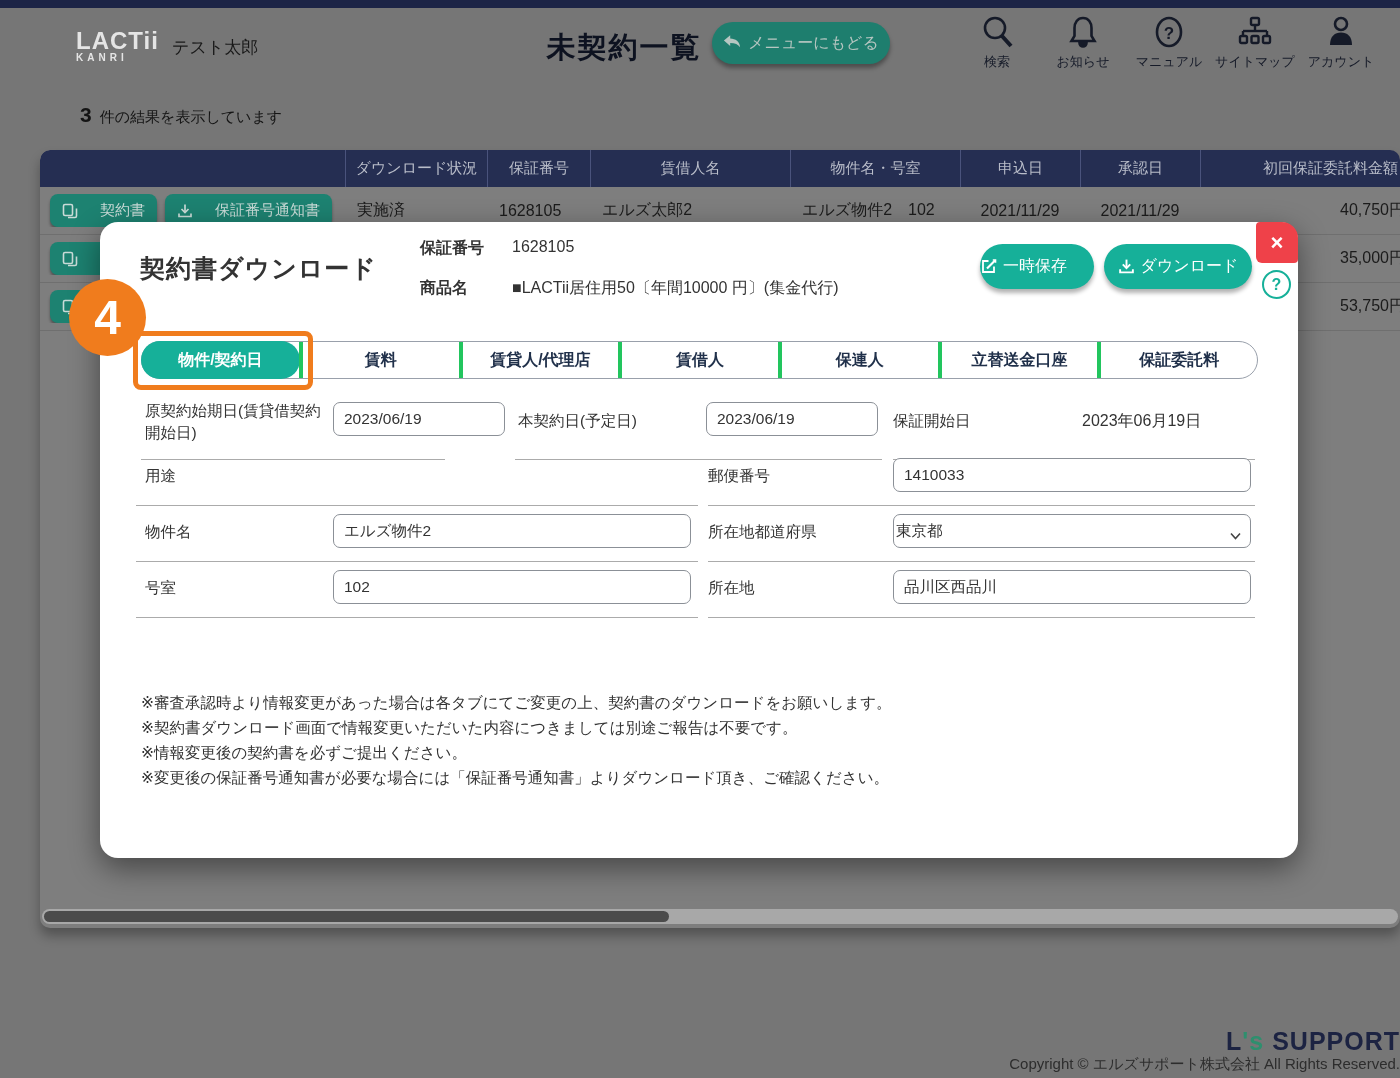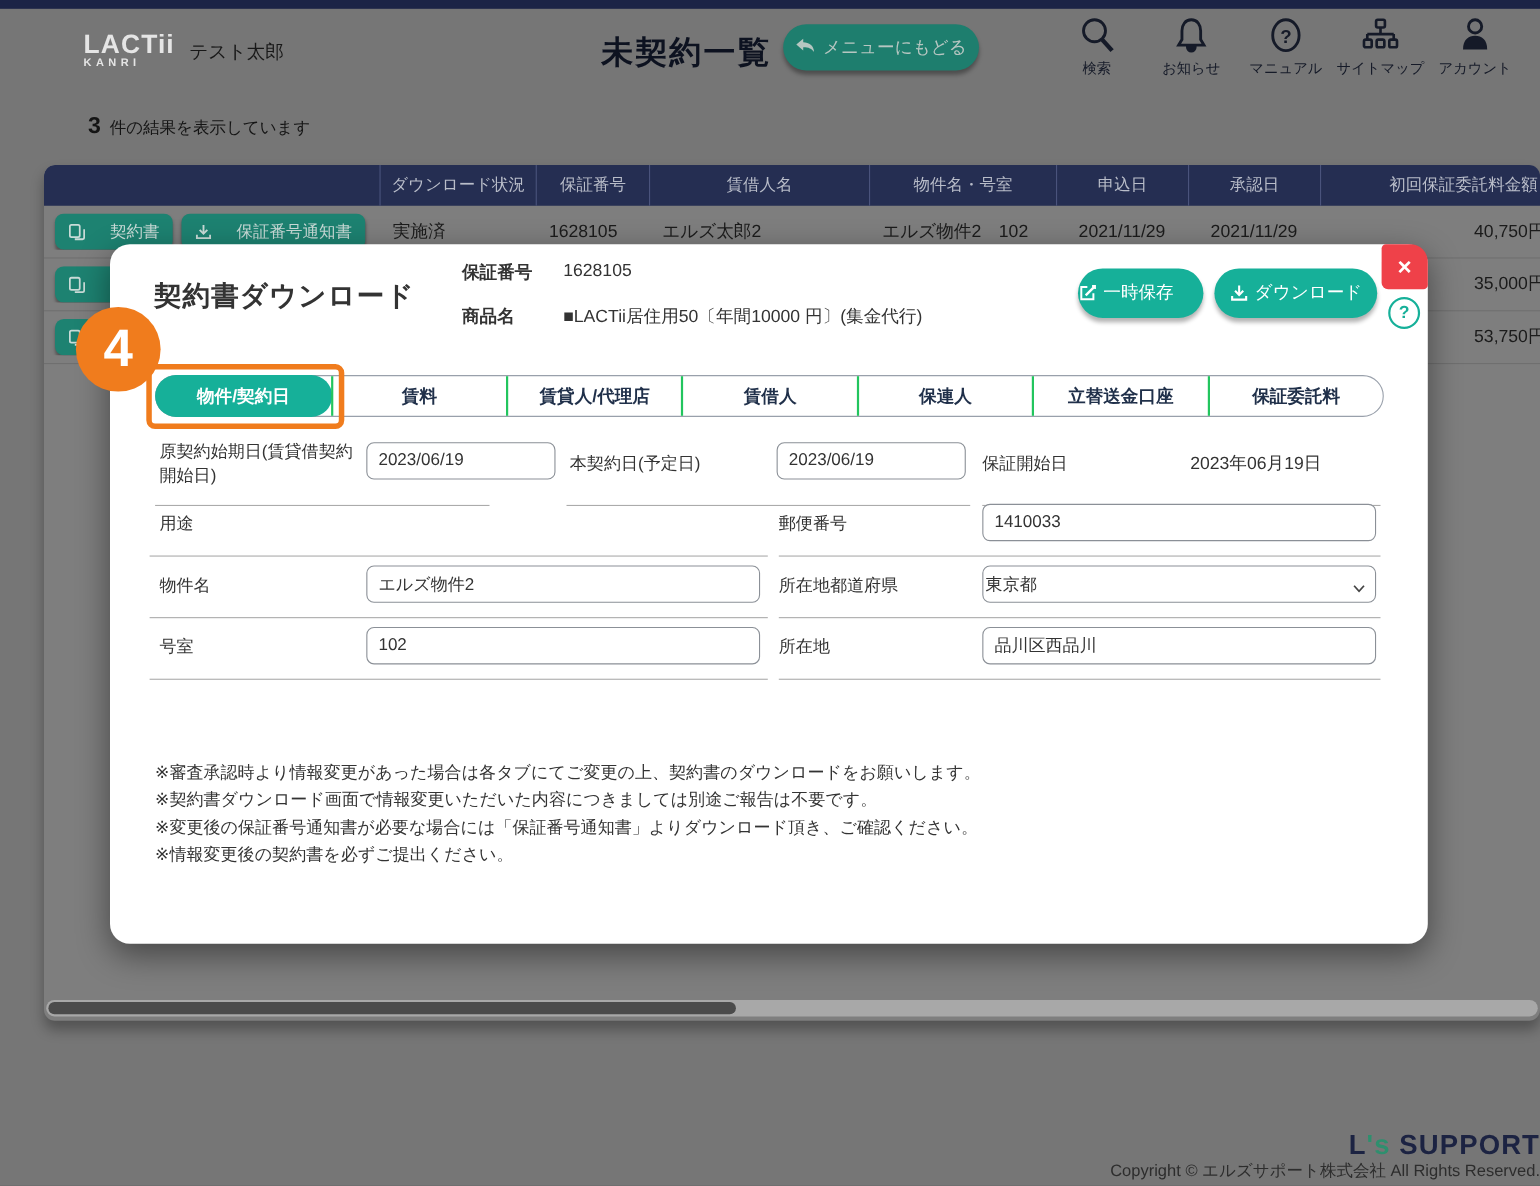--- a/index.html
+++ b/index.html
@@ -53,21 +53,21 @@
   .modal-title { position:absolute; left:40px; top:30px; font-size:25px; font-weight:bold; color:#333; letter-spacing:1px; }
   .info-label { position:absolute; font-size:16px; font-weight:bold; color:#333; }
   .info-value { position:absolute; font-size:16px; color:#333; }
   .save-btn { position:absolute; left:880px; top:22px; width:114px; height:45px; border:none; border-radius:23px; background:#16b099; color:#fff; font-size:16px; display:flex; align-items:center; justify-content:flex-start; gap:6px; box-shadow:0 4px 4px rgba(0,0,0,0.3); cursor:pointer; font-family:inherit; }
   .dl-btn { position:absolute; left:1004px; top:22px; width:148px; height:45px; border:none; border-radius:23px; background:#16b099; color:#fff; font-size:16px; display:flex; align-items:center; justify-content:center; gap:6px; box-shadow:0 4px 4px rgba(0,0,0,0.3); cursor:pointer; font-family:inherit; }
   .close-btn { position:absolute; left:1156px; top:0; width:42px; height:41px; border:none; background:#ef4149; color:#fff; font-size:22px; font-weight:bold; border-radius:4px 16px 4px 6px; cursor:pointer; line-height:38px; }
   .help-btn { position:absolute; left:1162px; top:48px; width:29px; height:29px; border:2px solid #16b099; border-radius:50%; background:#fff; color:#16b099; font-size:16px; font-weight:bold; display:flex; align-items:center; justify-content:center; cursor:pointer; }
 
   
   .tabs { position:absolute; left:41px; top:119px; width:1117px; height:38px; border:1px solid #99a0ab; border-radius:19px; display:flex; background:#fff; }
-  .tab { flex:1; display:flex; align-items:center; justify-content:center; font-size:16px; font-weight:bold; color:#20304a; border-left:2px solid #22c55e; cursor:pointer; white-space:nowrap; }
+  .tab { flex:1; display:flex; align-items:center; justify-content:center; font-size:16px; font-weight:bold; color:#20304a; border-left:4px solid #22c55e; cursor:pointer; white-space:nowrap; }
   .tab:first-child { border-left:none; }
   .tab.active { background:#16b099; color:#fff; border-radius:19px; margin:-1px; flex:1.02; }
   .hl-rect { position:absolute; left:33px; top:109px; width:180px; height:59px; border:5px solid #f07c1d; border-radius:8px; pointer-events:none; z-index:5; }
   .step-badge { position:absolute; left:-31px; top:57px; width:77px; height:77px; background:#f07c1d; border-radius:50%; color:#fff; font-size:48px; font-weight:bold; display:flex; align-items:center; justify-content:center; z-index:6; }
 
   
   .flabel { position:absolute; font-size:15.5px; color:#333; }
   .ftext { position:absolute; font-size:16px; color:#333; }
   .finput { position:absolute; height:34px; border:1px solid #8b9097; border-radius:7px; font-size:15.5px; color:#333; padding:0 10px; font-family:inherit; background:#fff; }
   .fselect { position:absolute; height:34px; border:1px solid #8b9097; border-radius:7px; font-size:15.5px; color:#333; display:flex; align-items:center; padding:0 2px; cursor:pointer; background:#fff; }
@@ -332,18 +332,18 @@
     <div class="flabel" style="left:45px; top:356px;">号室</div>
     <input class="finput" style="left: 233px; top: 348px; width: 358px;" readonly="" value="102">
     <div class="flabel" style="left:608px; top:356px;">所在地</div>
     <input class="finput" style="left: 793px; top: 348px; width: 358px;" readonly="" value="品川区西品川">
     <div class="uline" style="left:36px; top:395px; width:562px;"></div>
     <div class="uline" style="left:608px; top:395px; width:547px;"></div>
 
     <div class="notes">
       <div>※審査承認時より情報変更があった場合は各タブにてご変更の上、契約書のダウンロードをお願いします。</div>
       <div>※契約書ダウンロード画面で情報変更いただいた内容につきましては別途ご報告は不要です。</div>
+      <div>※情報変更後の契約書を必ずご提出ください。</div>
       <div>※変更後の保証番号通知書が必要な場合には「保証番号通知書」よりダウンロード頂き、ご確認ください。</div>
-      <div>※情報変更後の契約書を必ずご提出ください。</div>
     </div>
   </div>
 
 </div>
 
 </body></html>

